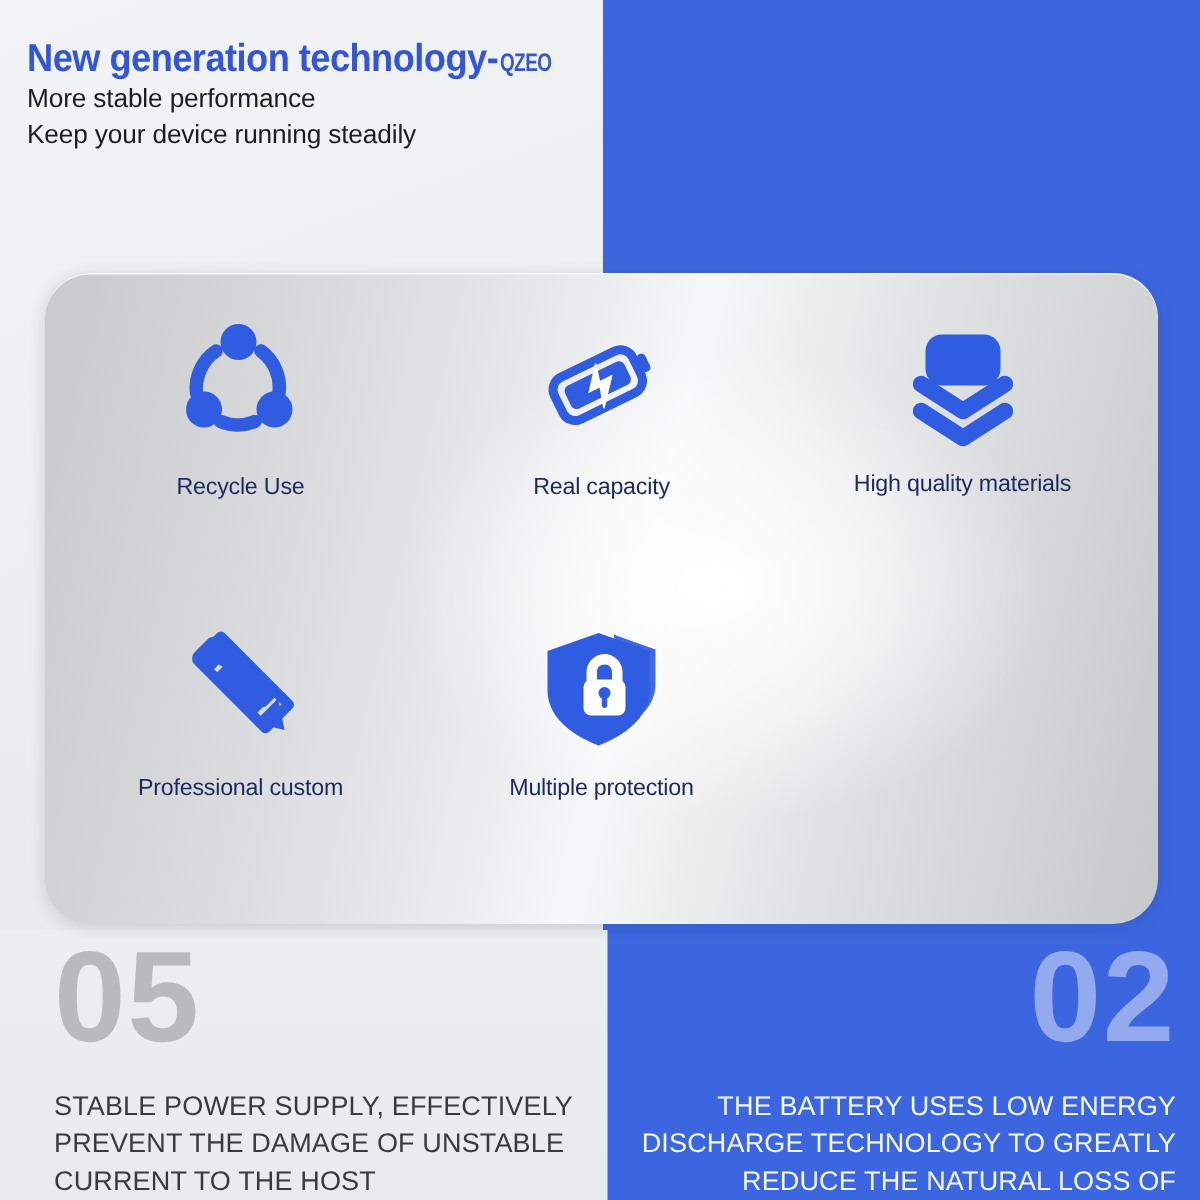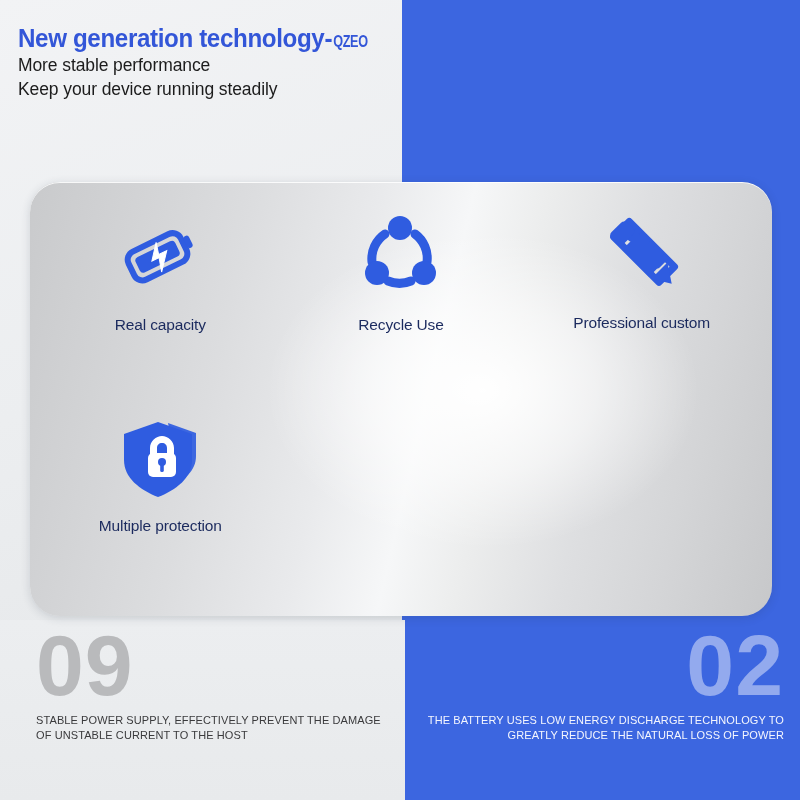--- a/index.html
+++ b/index.html
@@ -128,22 +128,22 @@
   .big-number {
     font-size: 86px;
     font-weight: bold;
     line-height: 0.92;
     letter-spacing: 1px;
   }
   .one .big-number { color: #b9babc; }
   .two .big-number { color: #93aaee; }
 
   .num-caption {
-    margin-top: 8px;
-    font-size: 11px;
+    margin-top: 20px;
+    font-size: 18px;
     line-height: 1.38;
     letter-spacing: 0.1px;
   }
   .one .num-caption { color: #3a3a3c; }
   .two .num-caption { color: #f4f6fe; }
 
   svg { display: block; }
 </style>
 </head>
 <body>
@@ -165,48 +165,58 @@
       <div>Keep your device running steadily</div>
     </div>
   </div>
 
   <div class="card">
     <div class="grid">
 
       <div class="cell">
         <div class="icon-wrap">
           <svg width="96" height="96" viewBox="0 0 96 96">
+            <g fill="none" stroke="#2f5ce0" stroke-width="9" stroke-linecap="round">
+              <path d="M62 27 A30 30 0 0 1 74 55"></path>
+              <path d="M58 74 A30 30 0 0 1 35 74"></path>
+              <path d="M19 55 A30 30 0 0 1 32 27"></path>
+            </g>
+            <circle cx="47" cy="21" r="12" fill="#2f5ce0"></circle>
+            <circle cx="24" cy="66" r="12" fill="#2f5ce0"></circle>
+            <circle cx="71" cy="66" r="12" fill="#2f5ce0"></circle>
+          </svg>
+        </div>
+        <div class="cell-label">Recycle Use</div>
+      </div>
+
+      <div class="cell">
+        <div class="icon-wrap">
+          <svg width="96" height="96" viewBox="0 0 96 96">
             <g transform="rotate(-26 48 48)">
               <rect x="16" y="33" width="58" height="31" rx="9" ry="9" fill="none" stroke="#2f5ce0" stroke-width="6"></rect>
               <rect x="23" y="40" width="44" height="17" rx="4" ry="4" fill="#2f5ce0"></rect>
               <rect x="76" y="42" width="6" height="13" rx="3" ry="3" fill="#2f5ce0"></rect>
               <path d="M50 35 L38 50 L46 50 L42 64 L56 47 L47 47 Z" fill="#ffffff" stroke="#ffffff" stroke-width="1"></path>
             </g>
           </svg>
         </div>
         <div class="cell-label">Real capacity</div>
       </div>
 
-      <div class="cell">
-        <div class="icon-wrap">
-          <svg width="96" height="96" viewBox="0 0 96 96">
-            <g fill="none" stroke="#2f5ce0" stroke-width="9" stroke-linecap="round">
-              <path d="M62 27 A30 30 0 0 1 74 55"></path>
-              <path d="M58 74 A30 30 0 0 1 35 74"></path>
-              <path d="M19 55 A30 30 0 0 1 32 27"></path>
-            </g>
-            <circle cx="47" cy="21" r="12" fill="#2f5ce0"></circle>
-            <circle cx="24" cy="66" r="12" fill="#2f5ce0"></circle>
-            <circle cx="71" cy="66" r="12" fill="#2f5ce0"></circle>
-          </svg>
-        </div>
-        <div class="cell-label">Recycle Use</div>
-      </div>
-
-
+
+      <div class="cell row2">
+        <div class="icon-wrap">
+          <svg width="96" height="96" viewBox="0 0 96 96">
+            <rect x="23" y="17" width="50" height="34" rx="11" ry="11" fill="#2f5ce0"></rect>
+            <path d="M20 50 L48 68 L76 50" fill="none" stroke="#2f5ce0" stroke-width="11" stroke-linejoin="round" stroke-linecap="round"></path>
+            <path d="M20 68 L48 86 L76 68" fill="none" stroke="#2f5ce0" stroke-width="11" stroke-linejoin="round" stroke-linecap="round"></path>
+          </svg>
+        </div>
+        <div class="cell-label">High quality materials</div>
+      </div>
 
       <div class="cell row2">
         <div class="icon-wrap">
           <svg width="100" height="100" viewBox="0 0 100 100">
 
             <g transform="rotate(45 50 50)">
               <path d="M18 36 L82 36 L82 58 L18 58 Z" fill="none" stroke="#2f5ce0" stroke-width="7" stroke-linejoin="round"></path>
               <g stroke="#2f5ce0" stroke-width="6" stroke-linecap="round">
                 <line x1="31" y1="36" x2="31" y2="47"></line>
                 <line x1="50" y1="36" x2="50" y2="47"></line>
@@ -243,21 +253,21 @@
             </g>
           </svg>
         </div>
         <div class="cell-label">Multiple protection</div>
       </div>
 
     </div>
   </div>
 
   <div class="num-block one">
-    <div class="big-number">09</div>
+    <div class="big-number">05</div>
     <div class="num-caption">STABLE POWER SUPPLY, EFFECTIVELY PREVENT THE DAMAGE OF UNSTABLE CURRENT TO THE HOST</div>
   </div>
 
   <div class="num-block two">
     <div class="big-number">02</div>
     <div class="num-caption">THE BATTERY USES LOW ENERGY DISCHARGE TECHNOLOGY TO GREATLY REDUCE THE NATURAL LOSS OF POWER</div>
   </div>
 
 </div>
 

